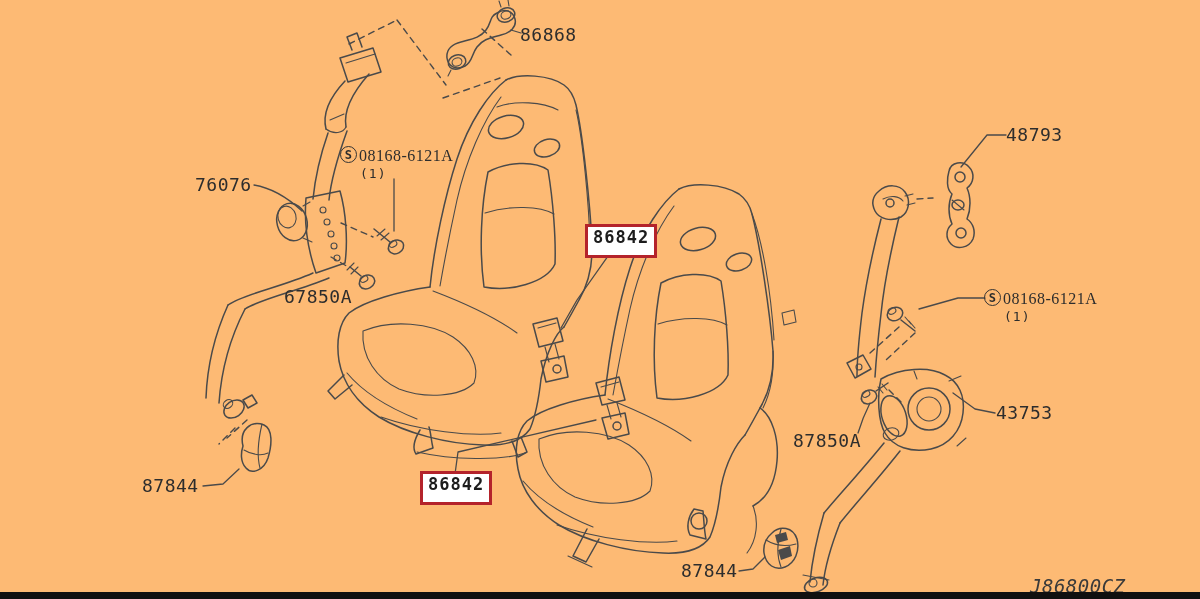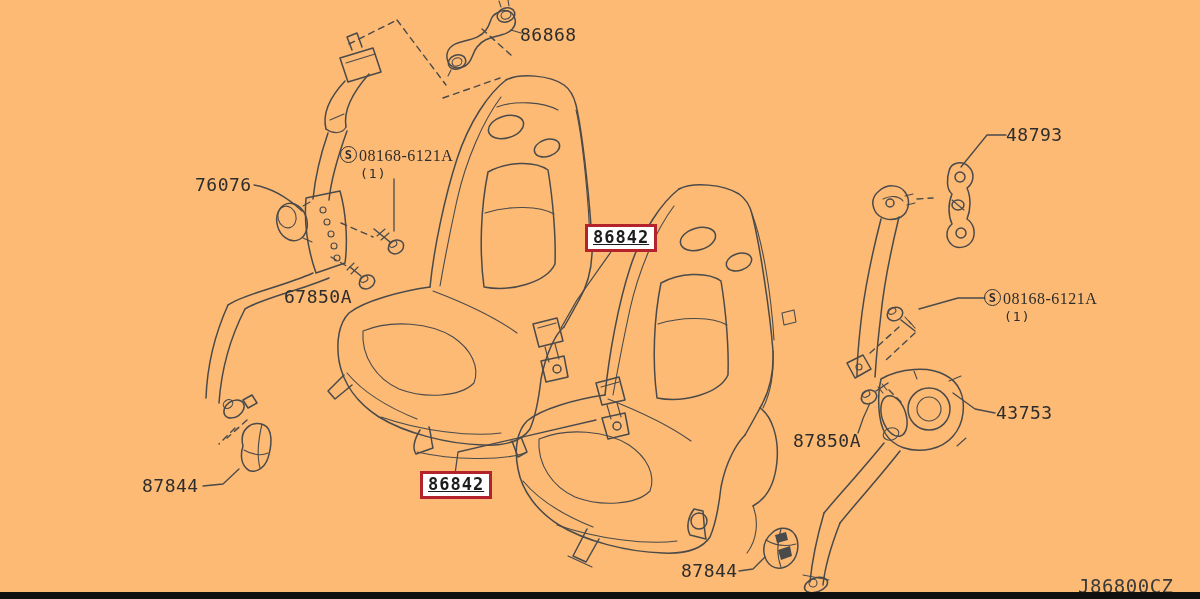--- a/index.html
+++ b/index.html
@@ -23,22 +23,22 @@
   .screw { display:flex; align-items:flex-start; }
   .screw .num { font-size:16px; padding-top:2px;font-family:Liberation Serif, serif; }
   .s-circle {
     display:inline-flex; align-items:center; justify-content:center;
     width:15px; height:15px; border:1.7px solid #333; border-radius:50%;
     font-size:12px; font-weight:bold; margin-right:2px; color:#2d2d2d;
   }
   .qty { font-size:13px; margin:3px 0 0 20px; letter-spacing:1px; }
   .hl {
     position:absolute; border:3px solid var(--red); background:#fff;
-    padding:2px 5px 3px; font-size:17px; font-weight:bold; color:#1c1c1c;
-    letter-spacing:1px; line-height:1;text-decoration:underline;
+    padding:2px 5px 9px; font-size:17px; font-weight:bold; color:#1c1c1c;
+    letter-spacing:1px; line-height:1;
   }
   .code { font-size:19px; color:#3a3a3a; letter-spacing:0.5px; }
   .bottom-bar {
     position:absolute; left:0; right:0; bottom:0; height:7px; background:#101010;
   }
 </style>
 </head>
 <body>
 
 <div class="stage">
@@ -251,16 +251,16 @@
   <div class="lbl" style="left:996px; top:404px;">43753</div>
 
   <div class="lbl" style="left:984px; top:289px;">
     <div class="screw">
       <span class="s-circle">S</span>
       <span class="num">08168-6121A</span>
     </div>
     <div class="qty">(1)</div>
   </div>
 
-  <div class="lbl code" style="left:1078px; top:577px;">J86800CZ</div>
+  <div class="lbl code" style="left:1030px; top:577px;font-style:italic;">J86800CZ</div>
 
   <div class="bottom-bar"></div>
 </div>
 
 </body></html>

